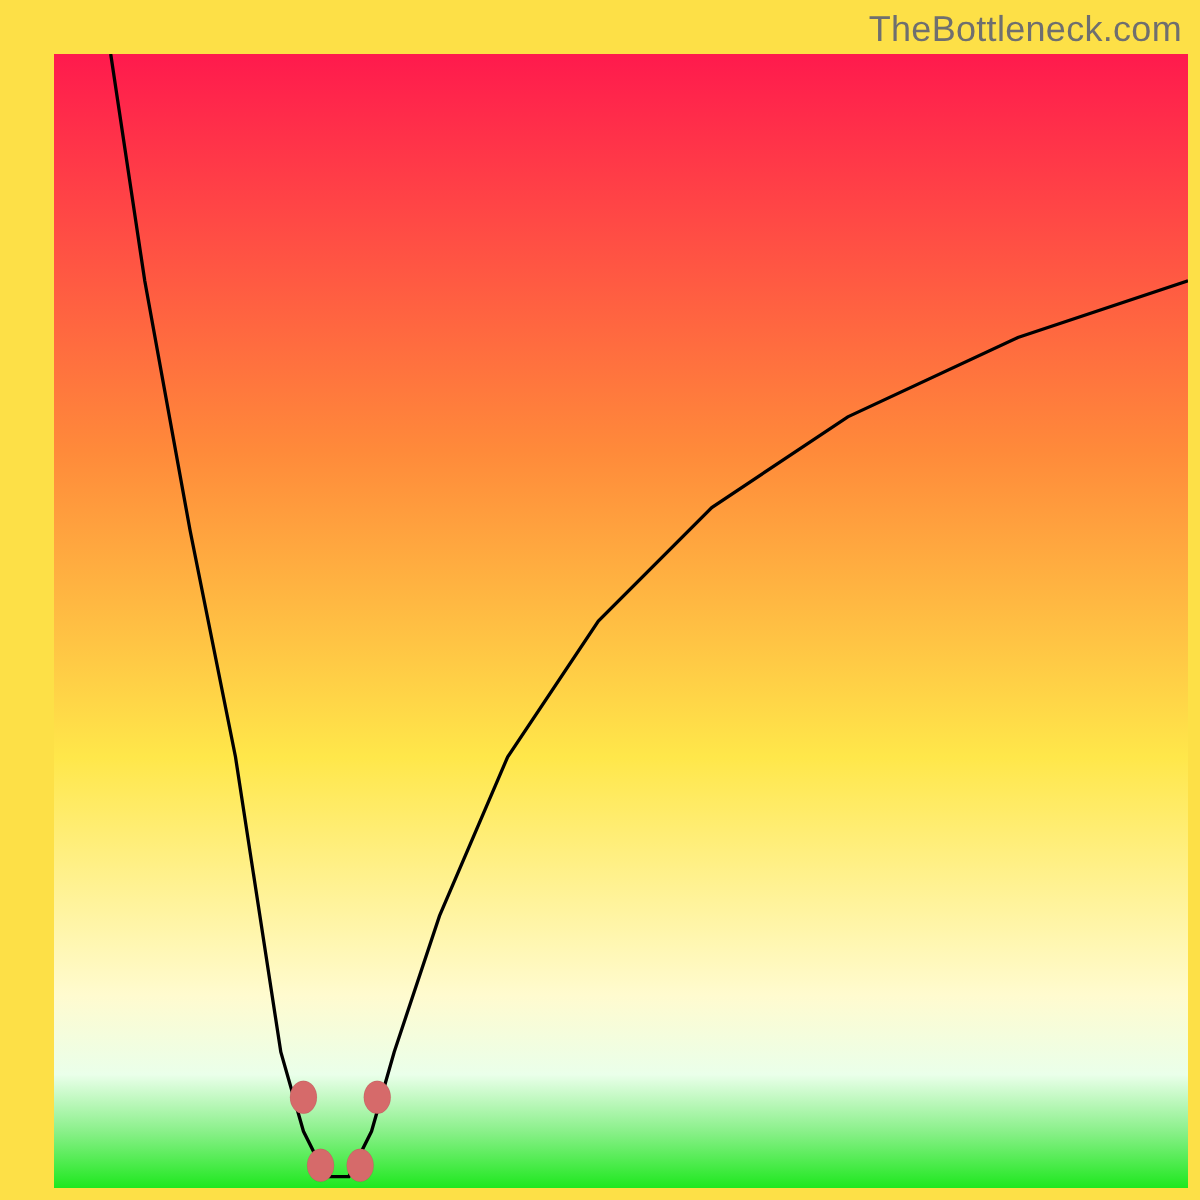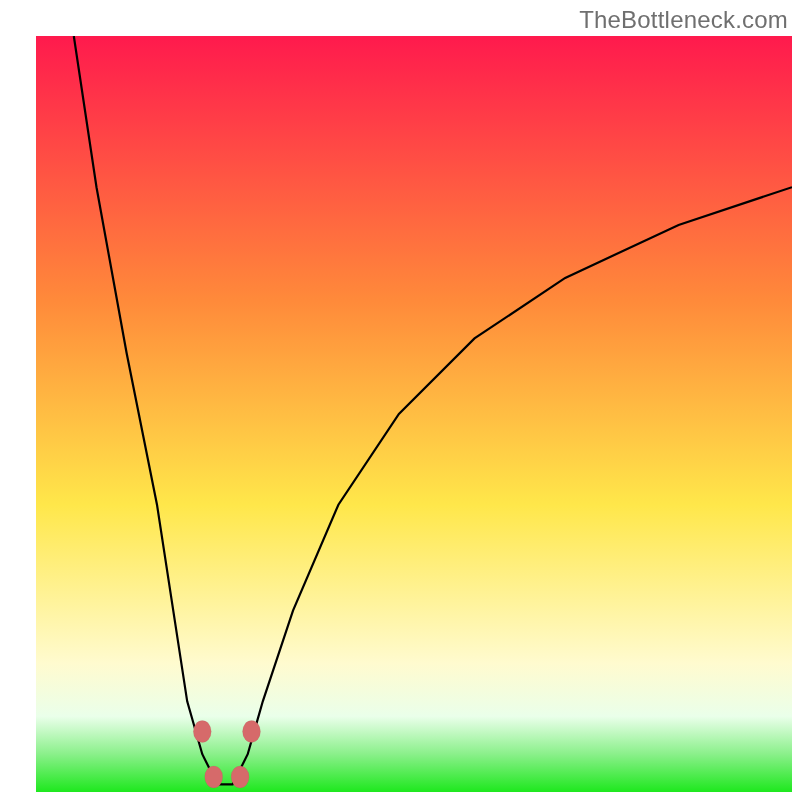--- a/index.html
+++ b/index.html
@@ -8,21 +8,21 @@
     width: 800px;
     height: 800px;
     overflow: hidden;
     background: #000;
     font-family: Arial, Helvetica, sans-serif;
   }
   .frame {
     position: relative;
     width: 800px;
     height: 800px;
-    background: #ffffff;
+    background: #fde047;
   }
   .plot-area {
     position: absolute;
     left: 36px;
     top: 36px;
     width: 756px;
     height: 756px;
     
   }
   .grad {

